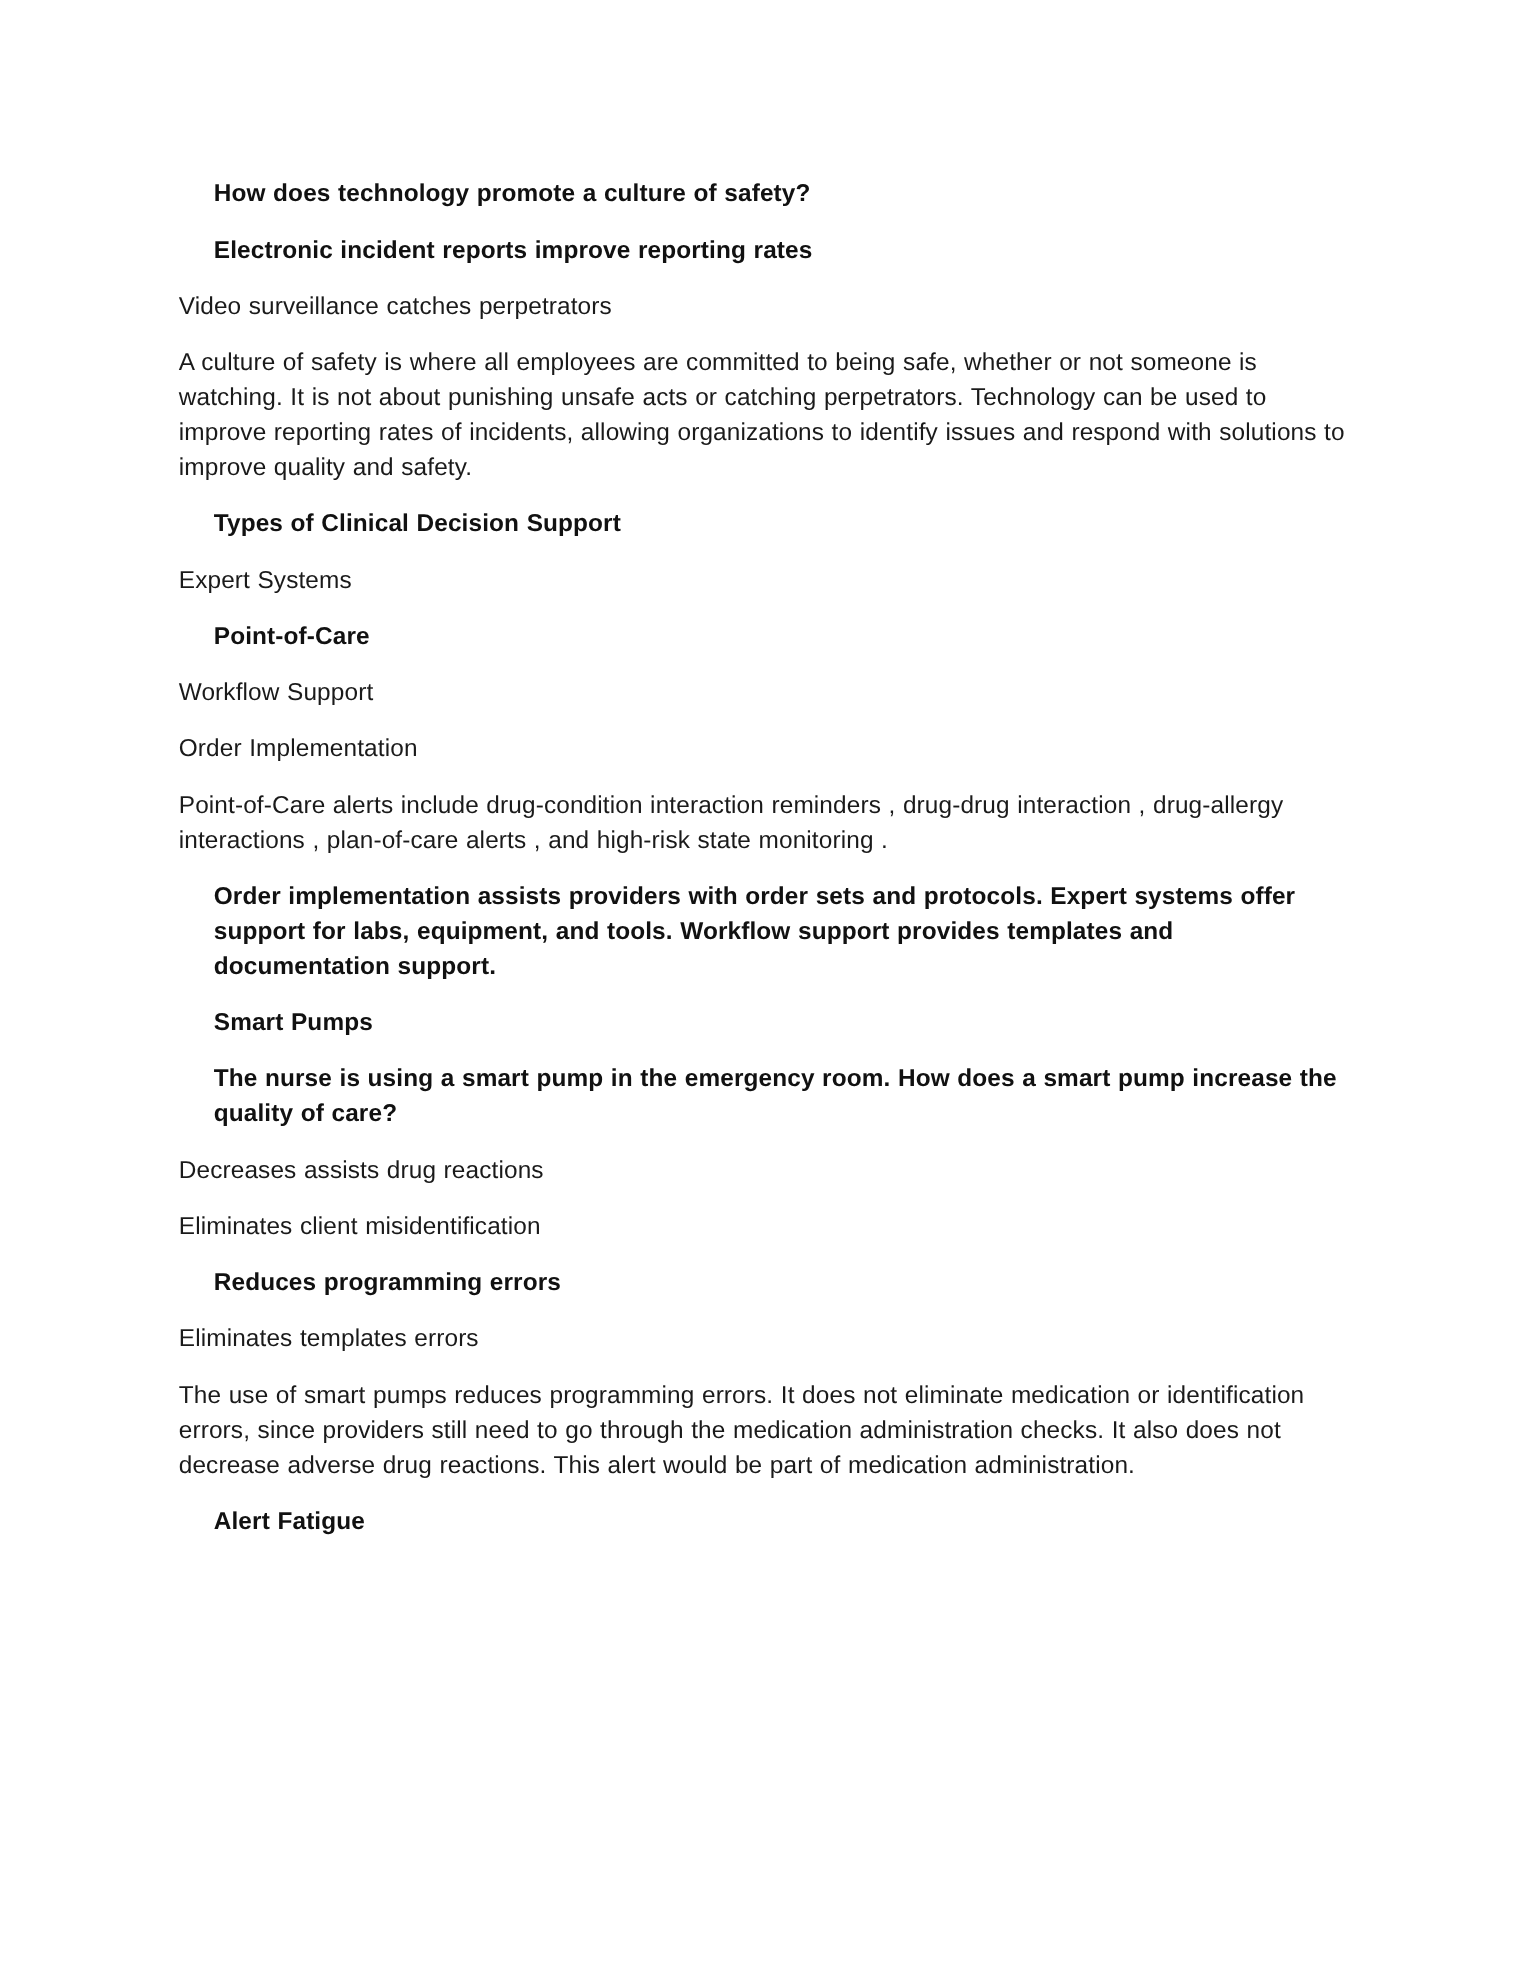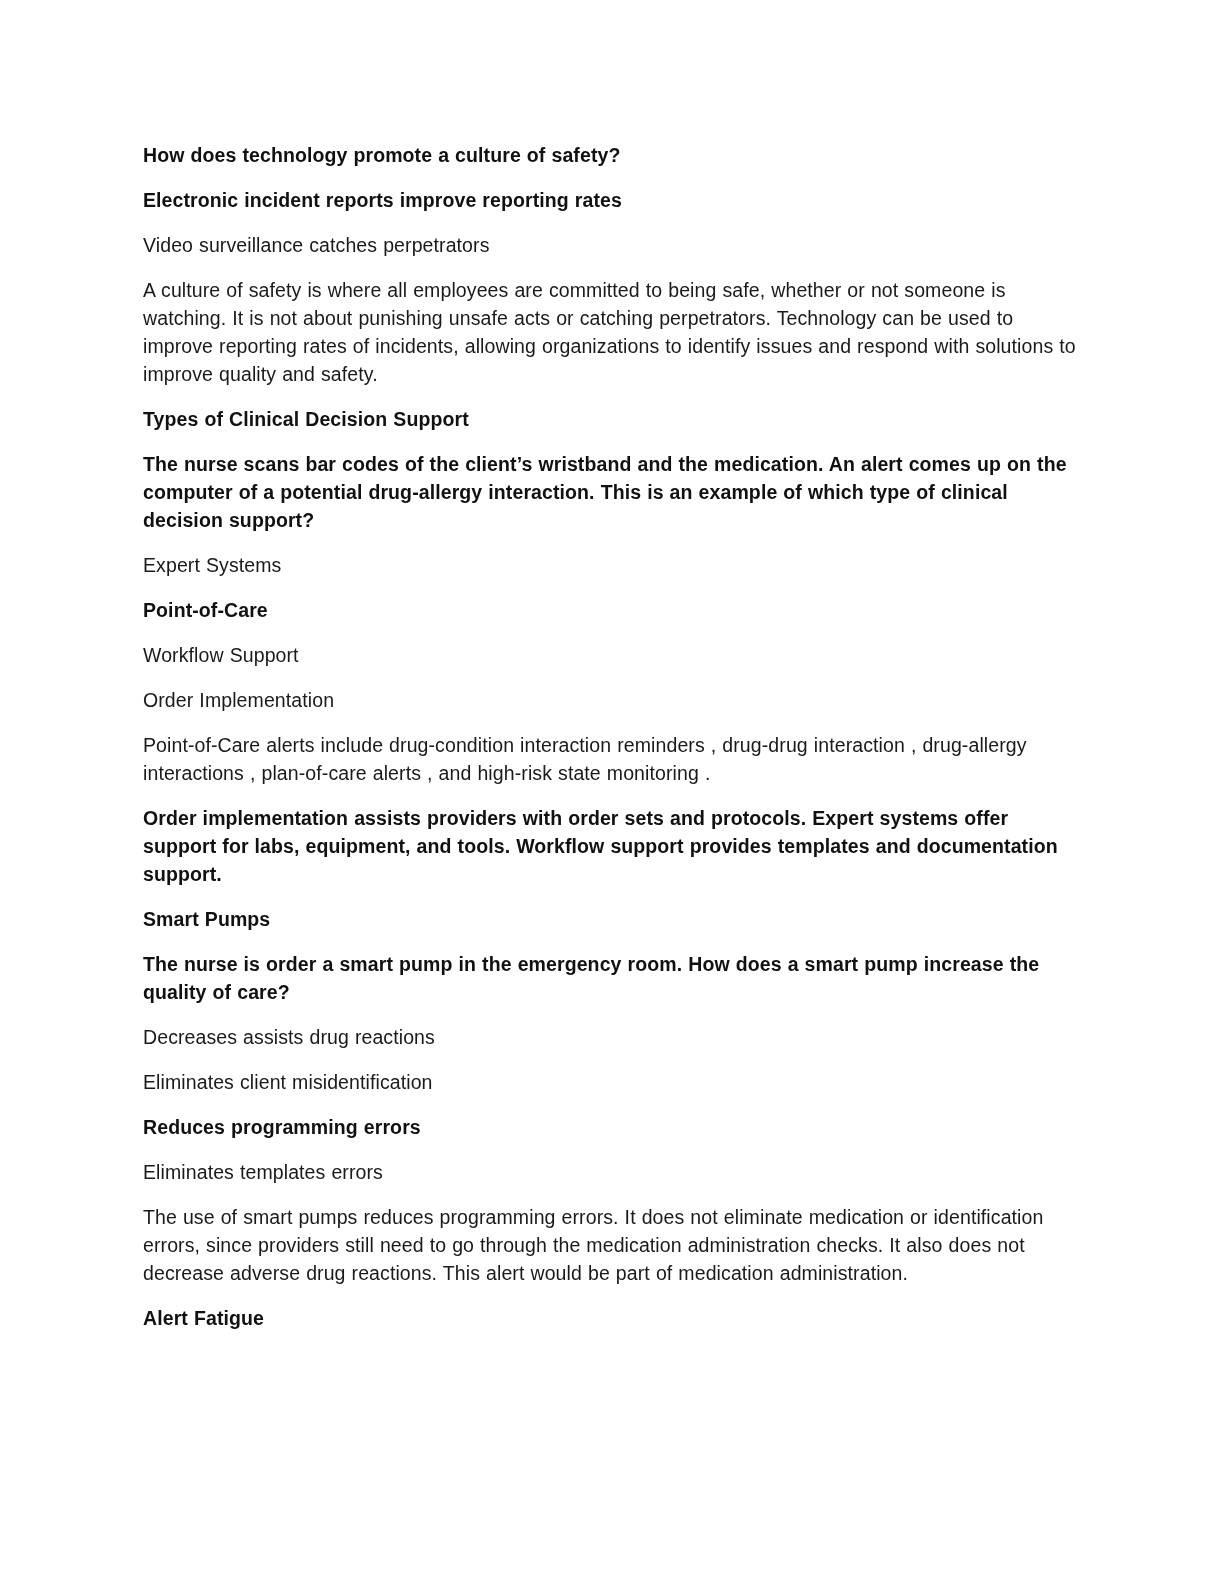--- a/index.html
+++ b/index.html
@@ -25,41 +25,41 @@
     font-size: 19.5px;
     line-height: 28px;
     margin: 0 0 17px 0;
     font-weight: normal;
     letter-spacing: 0.1px;
     word-spacing: 0.5px;
   }
   .para.bold {
     font-weight: bold;
     color: #111111;
+    margin-left: 28px;
   }
 </style>
 </head>
 <body>
 
 <div class="page">
   <div class="doc-body">
       <p class="para bold">How does technology promote a culture of safety?</p>
       <p class="para bold">Electronic incident reports improve reporting rates</p>
       <p class="para">Video surveillance catches perpetrators</p>
       <p class="para">A culture of safety is where all employees are committed to being safe, whether or not someone is watching. It is not about punishing unsafe acts or catching perpetrators. Technology can be used to improve reporting rates of incidents, allowing organizations to identify issues and respond with solutions to improve quality and safety.</p>
       <p class="para bold">Types of Clinical Decision Support</p>
-      <p class="para bold">The nurse scans bar codes of the client’s wristband and the medication. An alert comes up on the computer of a potential drug-allergy interaction. This is an example of which type of clinical decision support?</p>
       <p class="para">Expert Systems</p>
       <p class="para bold">Point-of-Care</p>
       <p class="para">Workflow Support</p>
       <p class="para">Order Implementation</p>
       <p class="para">Point-of-Care alerts include drug-condition interaction reminders , drug-drug interaction , drug-allergy interactions , plan-of-care alerts , and high-risk state monitoring .</p>
       <p class="para bold">Order implementation assists providers with order sets and protocols. Expert systems offer support for labs, equipment, and tools. Workflow support provides templates and documentation support.</p>
       <p class="para bold">Smart Pumps</p>
-      <p class="para bold">The nurse is order a smart pump in the emergency room. How does a smart pump increase the quality of care?</p>
+      <p class="para bold">The nurse is using a smart pump in the emergency room. How does a smart pump increase the quality of care?</p>
       <p class="para">Decreases assists drug reactions</p>
       <p class="para">Eliminates client misidentification</p>
       <p class="para bold">Reduces programming errors</p>
       <p class="para">Eliminates templates errors</p>
       <p class="para">The use of smart pumps reduces programming errors. It does not eliminate medication or identification errors, since providers still need to go through the medication administration checks. It also does not decrease adverse drug reactions. This alert would be part of medication administration.</p>
       <p class="para bold">Alert Fatigue</p>
     </div>
 </div>
 
 </body></html>

